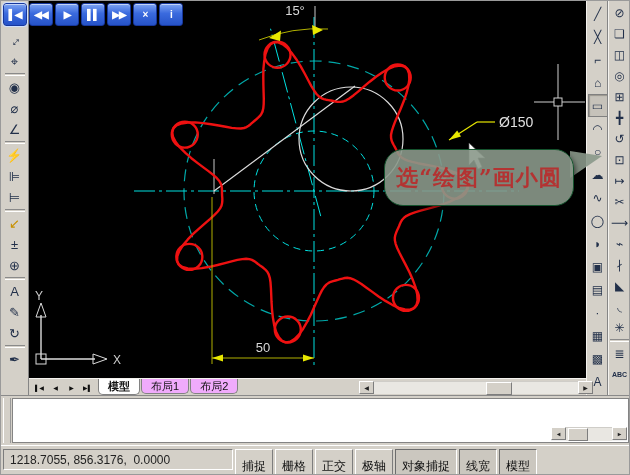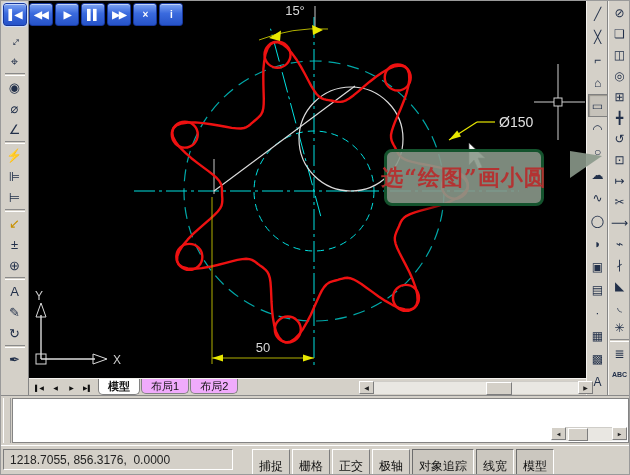--- a/index.html
+++ b/index.html
@@ -30,22 +30,22 @@
 
   
   .recorder{position:absolute;left:2px;top:2px;display:flex;gap:2px;z-index:60}
   .rec-btn{width:24px;height:23px;border-radius:3px;border:1px solid #17379c;
      background:linear-gradient(#7ea4f2,#3a6ade 45%,#2653c8);color:#fff;font-weight:bold;
      font-size:10px;letter-spacing:-1px;display:flex;align-items:center;justify-content:center;
      box-shadow:inset 0 1px 0 rgba(255,255,255,.55)}
   .rec-btn.focused{outline:1px solid #cfe0ff;outline-offset:0}
 
   
-  .balloon{position:absolute;left:355px;top:148px;width:160px;height:57px;z-index:40;
-     background:rgba(138,152,138,.9);border:3px solid #14532d;border-radius:8px;
+  .balloon{position:absolute;left:355px;top:148px;width:190px;height:57px;z-index:40;
+     background:rgba(138,152,138,.9);border:1px solid #14532d;border-radius:19px;
      box-shadow:2px 3px 5px rgba(0,0,0,.5);display:flex;align-items:center;justify-content:center}
   .balloon-text{font-family:"DejaVu Serif",serif;font-weight:bold;font-size:22px;
      color:rgba(182,46,46,.95);letter-spacing:1px;white-space:nowrap}
   .balloon-tail{position:absolute;left:541px;top:150px;width:0;height:0;z-index:39;
      border-left:32px solid rgba(138,152,138,.9);border-top:5px solid transparent;border-bottom:22px solid transparent}
 
   
   .tabrow{position:absolute;left:28px;top:377px;width:557px;height:17px;background:#d4d0c8;
      border-top:1px solid #f4f2ee;display:flex;align-items:flex-start}
   .tabnav{display:flex;margin:2px 3px 0 3px;gap:1px}
@@ -64,21 +64,21 @@
   .cmd-grip{width:8px;border-right:1px solid #9a9a9a;border-left:1px solid #fff;margin-right:1px}
   .cmd-text{flex:1;background:#fff;border:1px solid #848484;position:relative;overflow:hidden;
      font-family:"DejaVu Sans Mono",monospace;font-size:12px;color:#000;
      display:flex;flex-direction:column;justify-content:flex-end;padding:0 3px 1px 4px}
   .cmd-line{height:16px;line-height:16px;white-space:pre}
   .cmd-line:last-child{border-top:1px solid #d8d8d8}
   .cmd-scroll{position:absolute;right:1px;bottom:1px;width:76px;height:14px;display:flex;background:#efefef}
 
   
   .status{position:absolute;left:0;top:444px;width:630px;height:31px;background:#d4d0c8;
-     border-top:1px solid #fff;display:flex;align-items:flex-start;padding:3px 2px 0 2px;gap:19px}
+     border-top:1px solid #fff;display:flex;align-items:flex-start;padding:3px 2px 0 2px;gap:2px}
   .coords{width:230px;height:21px;border:1px solid;border-color:#7d7d7d #fff #fff #7d7d7d;
      font-size:12px;color:#222;display:flex;align-items:center;padding-left:6px;background:#d4d0c8;white-space:pre}
   .sbtn{height:21px;padding:16px 6px;font-size:12px;color:#111;display:flex;align-items:center;
      background:#d4d0c8;border:1px solid;border-color:#fff #7d7d7d #7d7d7d #fff;white-space:nowrap}
   .sbtn.state-pressed{border-color:#6d6d6d #fff #fff #6d6d6d;background:#cbc7bf}
 </style>
 </head>
 <body>
 
 <div class="app">
@@ -390,21 +390,21 @@
         <div class="sbtn">
           <span>栅格</span>
         </div>
         <div class="sbtn">
           <span>正交</span>
         </div>
         <div class="sbtn">
           <span>极轴</span>
         </div>
         <div class="sbtn state-pressed">
-          <span>对象追踪</span>
+          <span>对象捕捉</span>
         </div>
         <div class="sbtn state-pressed">
           <span>线宽</span>
         </div>
         <div class="sbtn state-pressed">
           <span>模型</span>
         </div>
       </div>
   </div>
 

